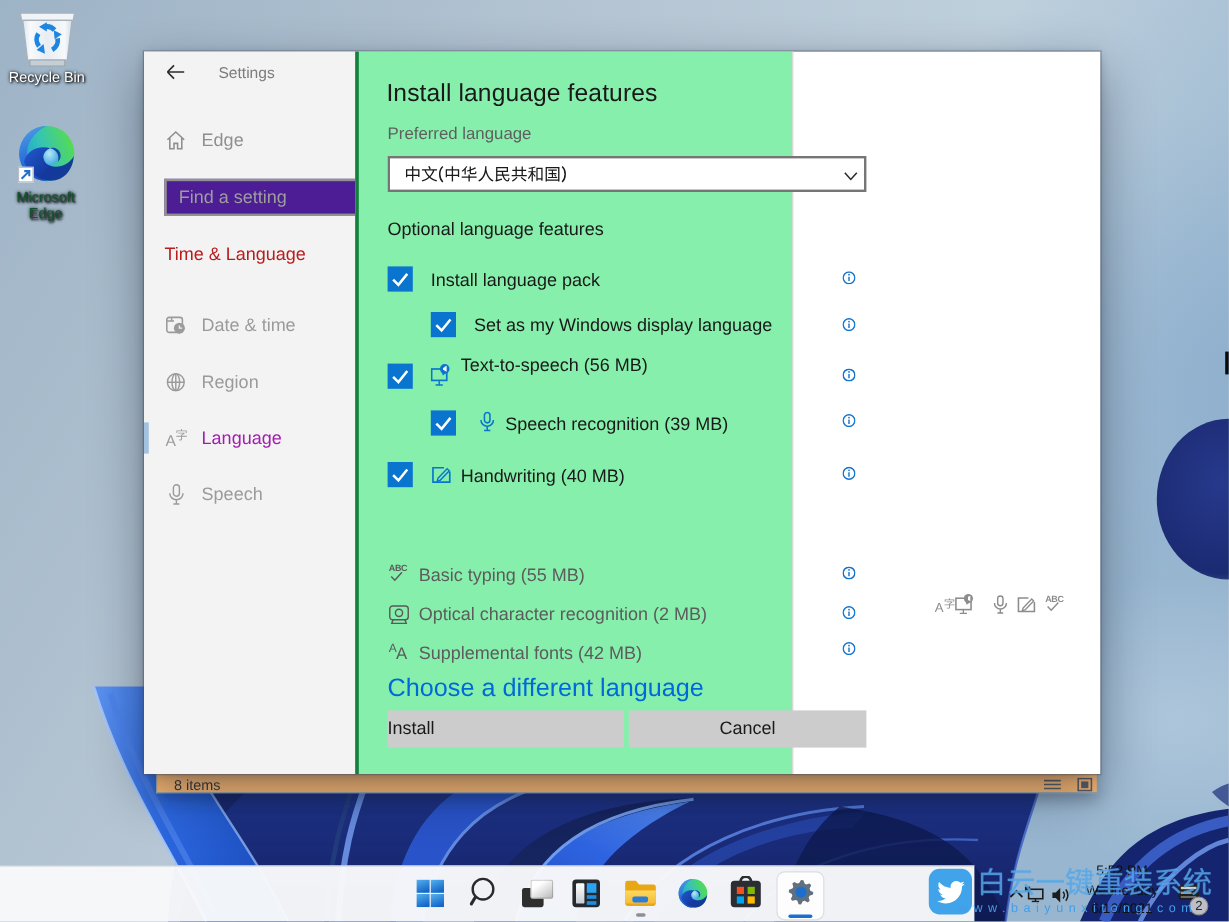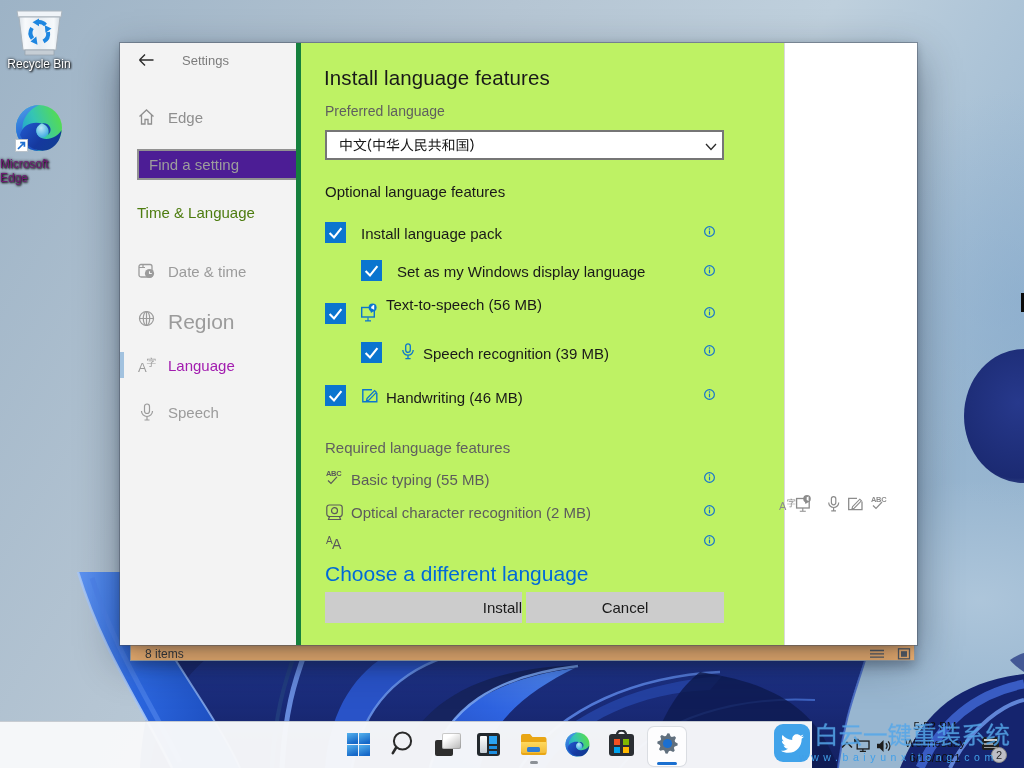--- a/index.html
+++ b/index.html
@@ -127,21 +127,21 @@
 <circle cx="24" cy="24" r="23" fill="url(#ee1)"></circle>
 <path d="M24,1 A23,23 0 0 0 24,47 C12,41.5 6.5,32 7.5,22 C8.5,12 16,4.5 24,1 Z" fill="url(#ee2)"></path>
 <path d="M5,31 C10,43 24,50 35,45 C43,41 46,33 46.5,26 C42,35 29,37.5 23.5,32 C19.5,27.5 21,22 27,19.5 C17,17 7.5,21 5,31 Z" fill="url(#ee3)"></path>
 <path d="M23.5,32 C19.5,27.5 21,22 27,19.5 C32,21 34.5,25.5 33,30 C30,34 26,34.5 23.5,32 Z" fill="url(#ee4)"></path>
 <path d="M27,19.5 C32.5,21 35,26 33,31 C36.5,28 36.5,23 32.5,20.2 C30.5,18.9 28.5,19 27,19.5 Z" fill="#1745ae"></path>
 </svg>
 <rect class="abs" style="left:15px;top:139px;width:13px;height:13px;background:#fff;border:1px solid #b9c2ca"></rect>
 <svg class="abs" style="left:17px;top:141px" width="9" height="9" viewBox="0 0 9 9">
     <path d="M1,8 L7,2 M3.2,1.6 L7.4,1.6 L7.4,5.8" stroke="#1e6fd0" stroke-width="1.7" fill="none"></path>
   </svg>
-<div class="abs" style="left:0px;top:157px;width:76px;text-align:left;font-size:12px;line-height:14px;color:#701a75;text-shadow:1px 1px 2px #000,0 0 3px #000">Microsoft Edge</div>
+<div class="abs" style="left:0px;top:157px;width:76px;text-align:center;font-size:12px;line-height:14px;color:#14532d;text-shadow:1px 1px 2px #000,0 0 3px #000">Microsoft Edge</div>
 <div class="abs" style="left:130px;top:644px;width:785px;height:17px;background:#fdba74;border:1px solid #9fa8ae;border-top:1px solid #c4c8cb;box-shadow:0 5px 12px rgba(20,30,45,0.3)">
 <div class="abs" style="left:14px;top:2px;font-size:12px;color:#3a3a3a">8 items</div>
 <svg class="abs" style="left:738px;top:3px" width="46" height="12" viewBox="0 0 46 12">
 <g stroke="#5a6068" stroke-width="1.3" fill="none">
 <path d="M1,2.5 h14 M1,5.8 h14 M1,9.1 h14"></path>
 <rect x="29.5" y="0.8" width="11" height="10"></rect>
         <rect x="32" y="3.2" width="6" height="5.6" fill="#5a6068" stroke="none"></rect>
 </g>
     </svg>
 </div>
@@ -151,53 +151,53 @@
         <path d="M1.5,7 h14 M1.5,7 l5.5,-5.5 M1.5,7 l5.5,5.5" stroke="#2b2b2b" stroke-width="1.4" fill="none"></path>
       </svg>
 <div class="abs" style="left:62px;top:10px;font-size:13px;color:#7c7c7c">Settings</div>
 <svg class="abs" style="left:18px;top:66px" width="17" height="16" viewBox="0 0 17 16">
         <path d="M1.5,7.5 L8.5,1 L15.5,7.5 M3.5,6 V15 H7 V10.5 H10 V15 H13.5 V6" stroke="#8f8f8f" stroke-width="1.3" fill="none"></path>
       </svg>
 <div class="abs" style="left:48px;top:66px;font-size:15px;color:#8f8f8f">Edge</div>
 <div class="abs" style="left:17px;top:106px;width:159px;height:31px;background:#4c1d95;border:2px solid #919191;border-right:none">
 <div style="margin:5px 0 0 10px;font-size:15px;color:#9d9d9d">Find a setting</div>
       </div>
-<div class="abs" style="left:17px;top:161px;font-size:15px;color:#4d7c0f">Time &amp; Language</div>
+<div class="abs" style="left:17px;top:161px;font-size:15px;color:#b91c1c">Time &amp; Language</div>
 <svg class="abs" style="left:18px;top:220px" width="17" height="16" viewBox="0 0 17 16">
 <rect x="1" y="1.5" width="13" height="12.5" rx="2" fill="none" stroke="#9b9b9b" stroke-width="1.3"></rect>
 <path d="M5,1.5 V4 M1,4.5 h6" stroke="#9b9b9b" stroke-width="1.2" fill="none"></path>
 <circle cx="11.5" cy="10.5" r="4.6" fill="#9b9b9b"></circle>
         <path d="M11.5,8.2 V10.5 H13.8" stroke="#f3f3f3" stroke-width="1.1" fill="none"></path>
       </svg>
 <div class="abs" style="left:48px;top:220px;font-size:15px;color:#9b9b9b">Date &amp; time</div>
 <svg class="abs" style="left:18px;top:267px" width="17" height="17" viewBox="0 0 17 17">
 <g fill="none" stroke="#9b9b9b" stroke-width="1.2">
           <circle cx="8.5" cy="8.5" r="7"></circle>
           <ellipse cx="8.5" cy="8.5" rx="3.2" ry="7"></ellipse>
           <path d="M1.5,8.5 h14 M8.5,1.5 v14"></path>
         </g>
       </svg>
-<div class="abs" style="left:48px;top:267px;font-size:21px;color:#9b9b9b">Region</div>
+<div class="abs" style="left:48px;top:267px;font-size:15px;color:#9b9b9b">Region</div>
 <div class="abs" style="left:0px;top:309px;width:4px;height:26px;background:#a2c2df"></div>
 <svg class="abs" style="left:18px;top:313px" width="19" height="18" viewBox="0 0 19 18">
 <text x="0" y="15.5" font-size="13" fill="#9b9b9b" font-family="Liberation Sans">A</text>
 <g transform="translate(8.2,10.2) scale(0.0102,-0.0102)">
           <path d="M460 363V300H69V228H460V14C460 0 455 -5 437 -6C419 -6 354 -6 287 -4C300 -24 314 -58 319 -79C404 -79 457 -78 492 -67C528 -54 539 -32 539 12V228H930V300H539V337C627 384 717 452 779 516L728 555L711 551H233V480H635C584 436 519 392 460 363ZM424 824C443 798 462 765 475 736H80V529H154V664H843V529H920V736H563C549 769 523 814 497 847Z" fill="#9b9b9b"></path>
         </g>
       </svg>
 <div class="abs" style="left:48px;top:314px;font-size:15px;color:#a21caf">Language</div>
 <svg class="abs" style="left:20px;top:360px" width="14" height="19" viewBox="0 0 14 19">
 <g fill="none" stroke="#9b9b9b" stroke-width="1.2">
           <rect x="4.5" y="1" width="5" height="9.5" rx="2.5"></rect>
           <path d="M1.5,8 a5.5,5.5 0 0 0 11,0 M7,13.5 V17 M4.5,17 h5"></path>
         </g>
       </svg>
 <div class="abs" style="left:48px;top:361px;font-size:15px;color:#9b9b9b">Speech</div>
 </div>
-<div class="abs" style="left:176px;top:0;width:489px;height:602px;background:#bef264;border-left:5px solid #15803d;border-right:1px solid #d9d9d9">
+<div class="abs" style="left:176px;top:0;width:365px;height:602px;background:#86efac;border-left:3px solid #15803d;border-right:1px solid #d9d9d9">
 <div class="abs" style="left:23px;top:23px;font-size:20.5px;color:#191919;letter-spacing:0.1px">Install language features</div>
 <div class="abs" style="left:24px;top:60px;font-size:14px;color:#5f5f5f">Preferred language</div>
 <div class="abs" style="left:24px;top:87px;width:399px;height:30px;border:2px solid #767676;background:#fff">
 <svg class="abs" style="left:378px;top:11px" width="12" height="8" viewBox="0 0 12 8">
           <path d="M1,1 L6,6.5 L11,1" stroke="#2b2b2b" stroke-width="1.3" fill="none"></path>
         </svg>
 </div>
 <svg style="position:absolute;left:38px;top:93px;overflow:visible;opacity:1.0" width="140" height="20" viewBox="0 -14.2 140 20">
         <g transform="translate(0.0,0) scale(0.01390,-0.01390)">
           <path d="M458 840V661H96V186H171V248H458V-79H537V248H825V191H902V661H537V840ZM171 322V588H458V322ZM825 322H537V588H825Z" fill="#1a1a1a"></path>
@@ -289,27 +289,26 @@
       </svg>
       <div class="abs" style="left:24px;top:342px;width:21px;height:21px;background:#0a75cf">
         <svg width="21" height="21" viewBox="0 0 21 21">
           <path d="M4.6,11 L9,15.4 L16.4,6.2" stroke="#fff" stroke-width="2.1" fill="none"></path>
         </svg>
       </div>
       <svg class="abs" style="left:61px;top:345px" width="16" height="15" viewBox="0 0 16 15">
 <path d="M14.8,5 V13.8 H0.8 V1.8 H10" fill="none" stroke="#0a75cf" stroke-width="1.4"></path>
 <path d="M5,10.5 L12.6,2.6 L14.4,4.3 L6.8,12.2 L4.4,12.9 Z" fill="none" stroke="#0a75cf" stroke-width="1.2"></path>
 </svg>
-      <div class="abs" style="left:85px;top:346px;font-size:15px;color:#191919">Handwriting (46 MB)</div>
+      <div class="abs" style="left:85px;top:346px;font-size:15px;color:#191919">Handwriting (40 MB)</div>
       <svg class="abs" style="left:403px;top:346px" width="11" height="11" viewBox="0 0 12 12">
         <circle cx="6" cy="6" r="5.3" fill="none" stroke="#1473cf" stroke-width="1.3"></circle>
         <path d="M6,5 V9" stroke="#1473cf" stroke-width="1.3"></path>
         <circle cx="6" cy="3.2" r="0.8" fill="#1473cf"></circle>
       </svg>
-      <div class="abs" style="left:24px;top:396px;font-size:15px;color:#606060">Required language features</div>
       <div class="abs" style="left:25px;top:426px;width:17px;height:18px">
 <div style="font-size:7.5px;font-weight:bold;color:#5a5a5a;letter-spacing:-0.3px">ABC</div>
 <svg style="position:absolute;left:1px;top:7px" width="11" height="9" viewBox="0 0 11 9">
           <path d="M1,4.5 L4,7.5 L10,0.8" stroke="#5a5a5a" stroke-width="1.2" fill="none"></path>
         </svg>
       </div>
       <div class="abs" style="left:50px;top:428px;font-size:15px;color:#5c5c5c">Basic typing (55 MB)</div>
       <svg class="abs" style="left:403px;top:429px" width="11" height="11" viewBox="0 0 12 12">
         <circle cx="6" cy="6" r="5.3" fill="none" stroke="#1473cf" stroke-width="1.3"></circle>
         <path d="M6,5 V9" stroke="#1473cf" stroke-width="1.3"></path>
@@ -325,27 +324,28 @@
       <div class="abs" style="left:50px;top:461px;font-size:15px;color:#5c5c5c">Optical character recognition (2 MB)</div>
       <svg class="abs" style="left:403px;top:462px" width="11" height="11" viewBox="0 0 12 12">
         <circle cx="6" cy="6" r="5.3" fill="none" stroke="#1473cf" stroke-width="1.3"></circle>
         <path d="M6,5 V9" stroke="#1473cf" stroke-width="1.3"></path>
         <circle cx="6" cy="3.2" r="0.8" fill="#1473cf"></circle>
       </svg>
       <div class="abs" style="left:25px;top:492px;width:18px;height:18px;color:#5a5a5a">
 <span style="position:absolute;left:0;top:0;font-size:10px">A</span>
         <span style="position:absolute;left:6px;top:1px;font-size:14px">A</span>
       </div>
+      <div class="abs" style="left:50px;top:493px;font-size:15px;color:#5c5c5c">Supplemental fonts (42 MB)</div>
       <svg class="abs" style="left:403px;top:492px" width="11" height="11" viewBox="0 0 12 12">
         <circle cx="6" cy="6" r="5.3" fill="none" stroke="#1473cf" stroke-width="1.3"></circle>
         <path d="M6,5 V9" stroke="#1473cf" stroke-width="1.3"></path>
         <circle cx="6" cy="3.2" r="0.8" fill="#1473cf"></circle>
       </svg>
       <div class="abs" style="left:24px;top:519px;font-size:21px;color:#0069d9">Choose a different language</div>
-      <div class="abs" style="left:24px;top:549px;width:197px;height:31px;background:#cccccc;text-align:right;font-size:15px;color:#1a1a1a;line-height:31px">Install</div>
+      <div class="abs" style="left:24px;top:549px;width:197px;height:31px;background:#cccccc;text-align:left;font-size:15px;color:#1a1a1a;line-height:31px">Install</div>
       <div class="abs" style="left:225px;top:549px;width:198px;height:31px;background:#cccccc;text-align:center;font-size:15px;color:#1a1a1a;line-height:31px">Cancel</div>
     </div>
     <svg class="abs" style="left:659px;top:452px" width="130" height="18" viewBox="0 0 130 18">
 <g font-family="Liberation Sans">
 <text x="0" y="15" font-size="11" fill="#8c8c8c">A</text>
 <g transform="translate(7.5,11.5) scale(0.0095,-0.0095)">
           <path d="M460 363V300H69V228H460V14C460 0 455 -5 437 -6C419 -6 354 -6 287 -4C300 -24 314 -58 319 -79C404 -79 457 -78 492 -67C528 -54 539 -32 539 12V228H930V300H539V337C627 384 717 452 779 516L728 555L711 551H233V480H635C584 436 519 392 460 363ZM424 824C443 798 462 765 475 736H80V529H154V664H843V529H920V736H563C549 769 523 814 497 847Z" fill="#8c8c8c"></path>
         </g>
 <g transform="translate(17,0)">
 <rect x="0.6" y="3.5" width="12.6" height="9.5" fill="none" stroke="#8c8c8c" stroke-width="1.3"></rect>

